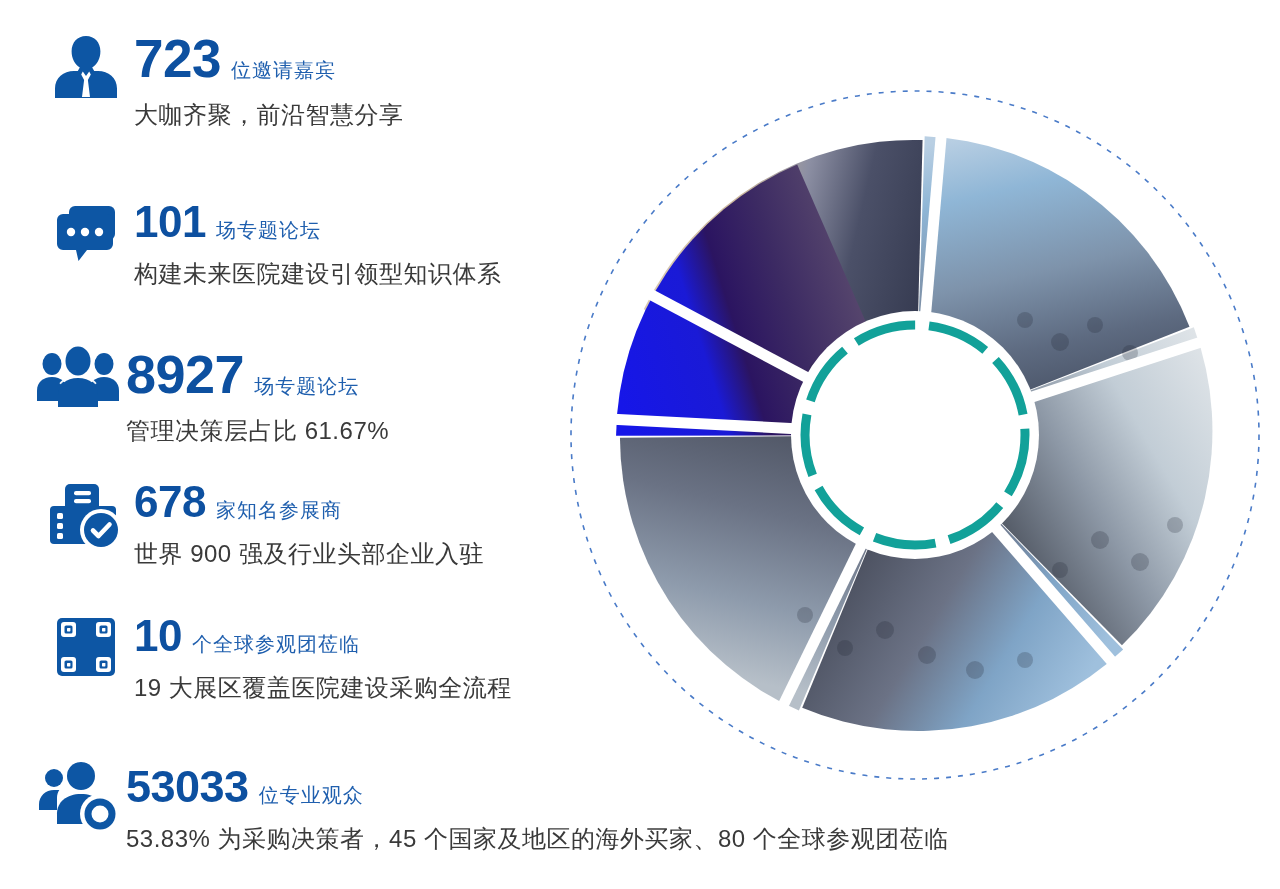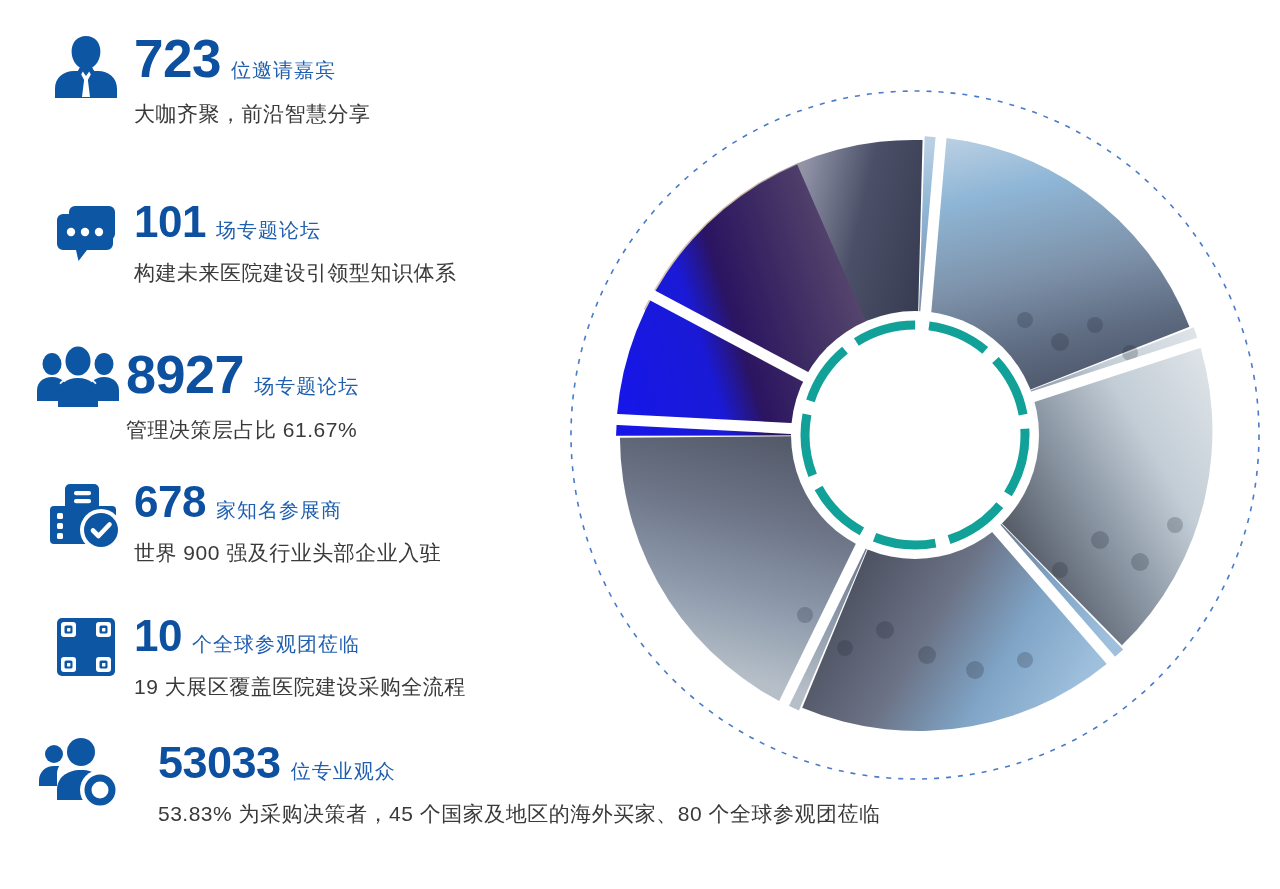--- a/index.html
+++ b/index.html
@@ -16,29 +16,29 @@
   .stat-row{position:absolute;display:flex;align-items:flex-start;}
   .stat-icon{width:96px;flex:0 0 96px;display:flex;align-items:center;justify-content:center;}
   .stat-icon svg{display:block;}
   .stat-text{padding-top:2px;}
   .stat-head{display:flex;align-items:baseline;white-space:nowrap;line-height:1;}
   .stat-num{
     font-size:44px;font-weight:bold;color:#0D50A0;letter-spacing:-0.5px;
     font-family:"Liberation Sans","DejaVu Sans",sans-serif;
   }
   .stat-label{font-size:20px;color:#1F5FAE;margin-left:10px;letter-spacing:1px;}
-  .stat-sub{font-size:21px;color:#3A3A3A;margin-top:16px;letter-spacing:0.5px;line-height:1.2;white-space:nowrap;}
+  .stat-sub{font-size:24px;color:#3A3A3A;margin-top:16px;letter-spacing:0.5px;line-height:1.2;white-space:nowrap;}
 
   
   .row-1{left:38px;top:30px;}
   .row-2{left:38px;top:198px;}
   .row-3{left:30px;top:345px;}
   .row-4{left:38px;top:478px;}
   .row-5{left:38px;top:612px;}
-  .row-6{left:30px;top:738px;gap:32px;}
+  .row-6{left:30px;top:762px;}
 
   .row-1 .stat-num{font-size:53px;}
   .row-3 .stat-num{font-size:54px;}
   .row-6 .stat-num{font-size:45px;}
 
   
   .collage{position:absolute;left:555px;top:70px;width:720px;height:730px;}
   .collage svg{display:block;}
 
   

